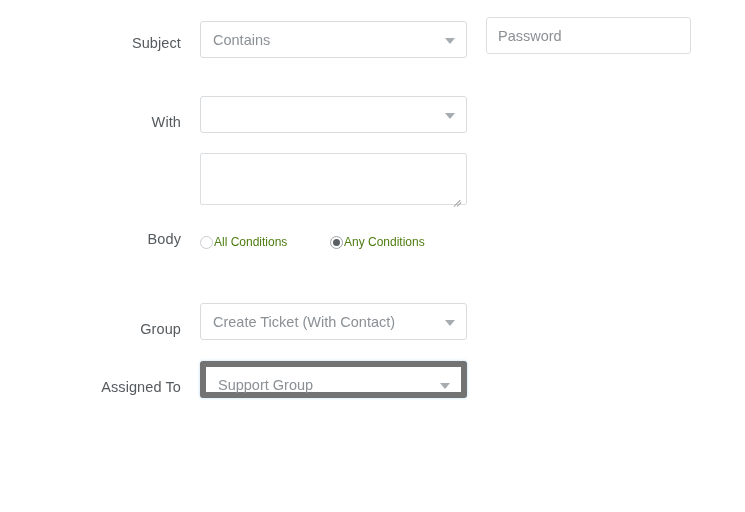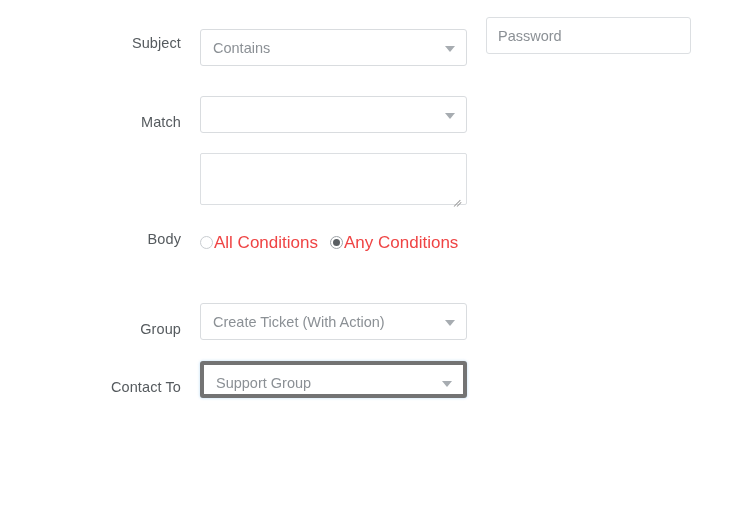--- a/index.html
+++ b/index.html
@@ -54,21 +54,21 @@
   .select-box {
     position: absolute;
     left: 164px;
     height: 37px;
     background: #ffffff;
     border: 1px solid #d9dcdf;
     border-radius: 3px;
     box-sizing: border-box;
   }
   .select-box.focused {
-    border: 4px solid #737373;
+    border: 6px solid #737373;
     box-shadow: 0 0 3px rgba(102,175,233,.45);
   }
   .select-text {
     position: absolute;
     left: 12px;
     top: 0;
     height: 37px;
     line-height: 37px;
     font-size: 14.5px;
     color: #8b9095;
@@ -158,22 +158,22 @@
     left: 2px; top: 2px;
     width: 7px; height: 7px;
     border-radius: 50%;
     background: #5a5f63;
   }
   .radio-text {
     position: absolute;
     left: 14px;
     top: 0;
     line-height: 21px;
-    font-size: 17px;
-    color: #ef4444;
+    font-size: 12px;
+    color: #4d7c0f;
   }
 
   
   .footer {
     position: absolute;
     left: 0;
     top: 450px;
     width: 745px;
     height: 62px;
     background: #f0f0f0;
@@ -238,30 +238,30 @@
 </head>
 <body>
 
 <div id="app">
 
   <div class="form-scroll">
 
     <div class="form-row" style="top:17px;">
       <div class="field-label" style="top:17px;">Subject</div>
 
-      <div class="select-box" style="top:12px; width:267px;text-align:right;">
+      <div class="select-box" style="top:4px; width:267px;text-align:right;">
         <span class="select-text">Contains</span>
         <span class="caret"></span>
       </div>
 
       <input class="text-input" style="left: 450px; top: 0px; width: 205px;" value="Password">
     </div>
 
     <div class="form-row" style="top:96px;">
-      <div class="field-label" style="top:17px;">Match</div>
+      <div class="field-label" style="top:17px;">With</div>
 
       <div class="select-box" style="top:0px; width:267px;">
         <span class="caret"></span>
       </div>
     </div>
 
     <div class="form-row" style="top:153px;">
       <textarea class="textarea-box" style="top: 0px; width: 267px; height: 52px;" placeholder=""></textarea>
       <span class="resize-grip" style="left:416px; top:44px; width:12px; height:12px;">
         <i style="left:2px; top:9px; width:9px; transform:rotate(-45deg);"></i>
@@ -281,27 +281,27 @@
           <span class="radio-dot checked"></span>
           <span class="radio-text">Any Conditions</span>
         </div>
       </div>
     </div>
 
     <div class="form-row" style="top:303px;">
       <div class="field-label" style="top:17px;">Group</div>
 
       <div class="select-box" style="top:0px; width:267px;">
-        <span class="select-text">Create Ticket (With Action)</span>
+        <span class="select-text">Create Ticket (With Contact)</span>
         <span class="caret"></span>
       </div>
     </div>
 
     <div class="form-row" style="top:361px;">
-      <div class="field-label" style="top:17px;">Contact To</div>
+      <div class="field-label" style="top:17px;">Assigned To</div>
 
       <div class="select-box focused" style="top:0px; width:267px;">
         <span class="select-text">Support Group</span>
         <span class="caret"></span>
       </div>
     </div>
 
     <div class="right-gutter"></div>
     <div class="scrollbar-track">
       <div class="scrollbar-thumb" style="left:1px; top:8px;"></div>

